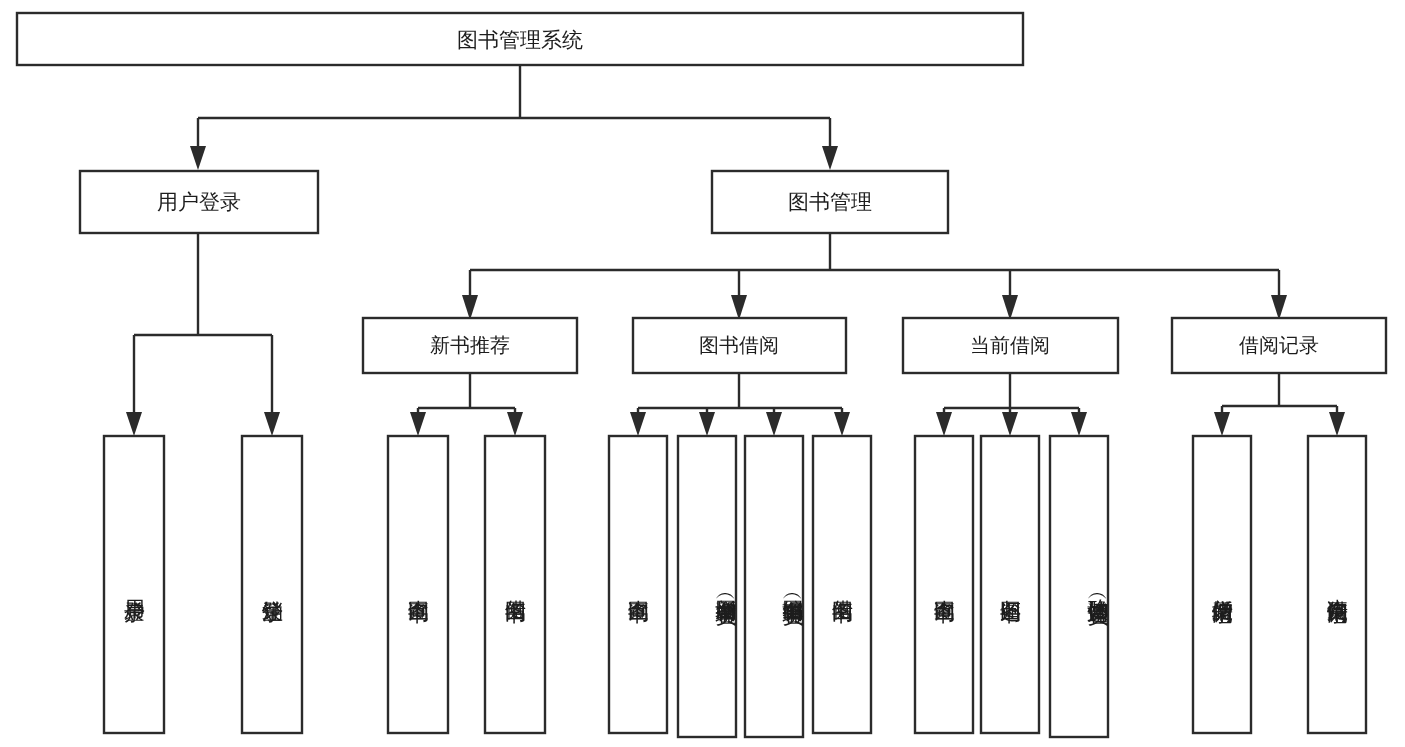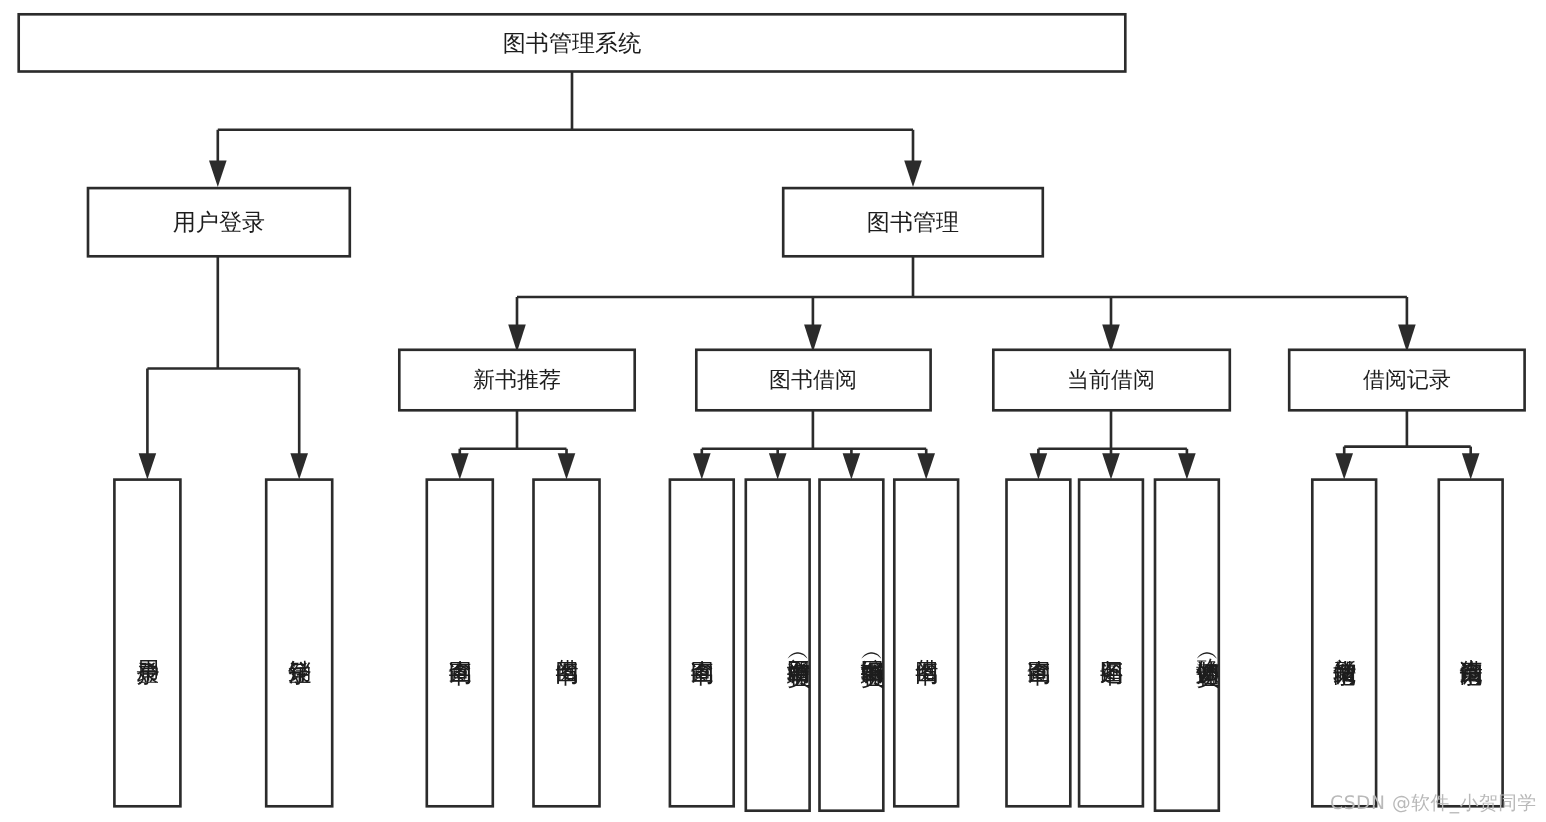--- a/index.html
+++ b/index.html
@@ -212,15 +212,14 @@
   <div class="leaf-label" style="left:745px; top:440px; width:58px; height:293px; display:flex; align-items:flex-start; justify-content:center;">编辑图书（管理员）</div>
   <div class="leaf-label" style="left:813px; top:436px; width:58px; height:297px; display:flex; align-items:center; justify-content:center;">借阅图书</div>
 
   <div class="leaf-label" style="left:915px; top:436px; width:58px; height:297px; display:flex; align-items:center; justify-content:center;">查询图书</div>
   <div class="leaf-label" style="left:981px; top:436px; width:58px; height:297px; display:flex; align-items:center; justify-content:center;">归还图书</div>
   <div class="leaf-label" style="left:1050px; top:440px; width:58px; height:293px; display:flex; align-items:flex-start; justify-content:center;">确认归还（管理员）</div>
 
   <div class="leaf-label" style="left:1193px; top:436px; width:58px; height:297px; display:flex; align-items:center; justify-content:center;">新增借阅记录</div>
   <div class="leaf-label" style="left:1308px; top:436px; width:58px; height:297px; display:flex; align-items:center; justify-content:center;">查询借阅记录</div>
 
-  <div class="watermark">CSDN @软件_小贺同学</div>
 
 </div>
 
 </body></html>

